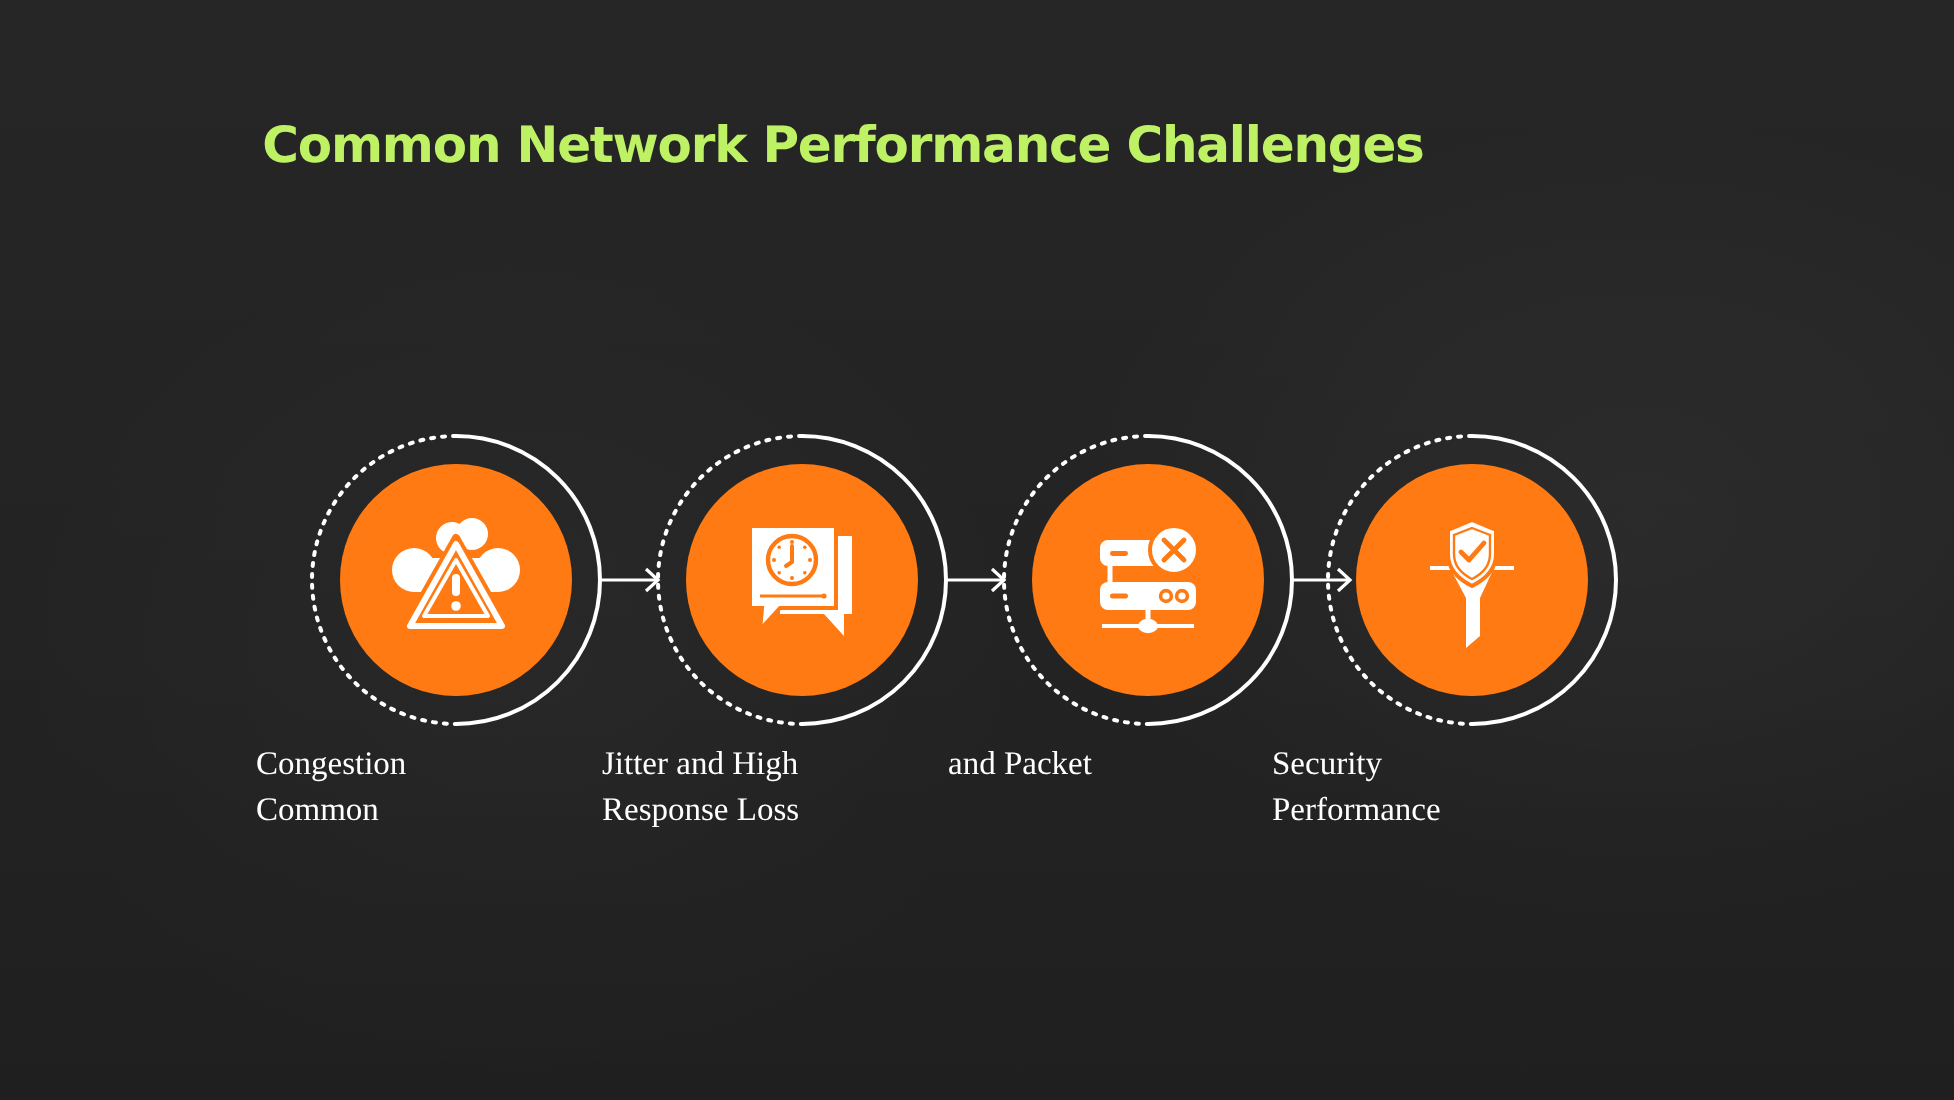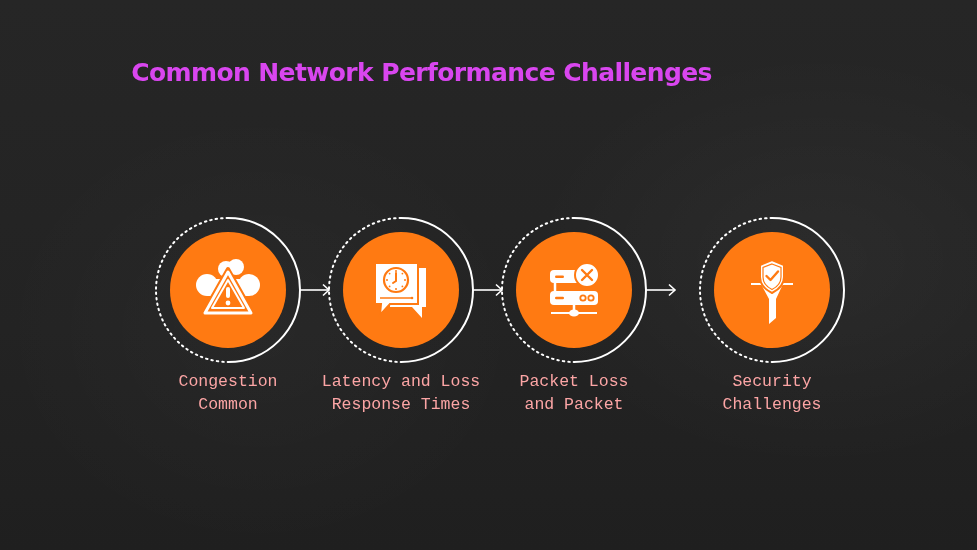--- a/index.html
+++ b/index.html
@@ -21,21 +21,21 @@
         radial-gradient(ellipse 420px 300px at 820px 260px, rgba(255,255,255,0.035), rgba(0,0,0,0) 70%),
         radial-gradient(ellipse 380px 320px at 260px 330px, rgba(255,255,255,0.025), rgba(0,0,0,0) 70%),
         linear-gradient(180deg, #262626 0%, #232323 60%, #1f1f1f 100%);
     }
     .title {
       position: absolute;
       left: 0;
       width: 843px;
       top: 58px;
       text-align: center;
-      color: #d946ef;
+      color: #bef264;
       font-family: "DejaVu Sans", sans-serif;
       font-weight: bold;
       font-size: 25px;
       letter-spacing: -0.6px;
     }
     .diagram {
       position: absolute;
       left: 0;
       top: 0;
       width: 977px;
@@ -56,23 +56,23 @@
       left: 45px;
       top: 45px;
       width: 70px;
       height: 70px;
     }
     .label {
       position: absolute;
       left: -20px;
       top: 160px;
       width: 200px;
-      text-align: center;
-      color: #fca5a5;
-      font-family: Liberation Mono, monospace;
+      text-align: left;
+      color: #ffffff;
+      font-family: Liberation Serif, serif;
       font-size: 16.5px;
       line-height: 23px;
     }
     .label span { display: block; }
     .arrow {
       position: absolute;
       width: 32px;
       height: 14px;
     }
   </style>
@@ -140,22 +140,22 @@
           <circle cx="23.6" cy="18.6" r="0.9"></circle>
           <circle cx="36.4" cy="31.4" r="0.9"></circle>
           <circle cx="23.6" cy="31.4" r="0.9"></circle>
         </g>
         <path d="M30 18 V26 L27 28" fill="none" stroke="#FF7A12" stroke-width="2" stroke-linecap="round"></path>
         <line x1="14" y1="43" x2="47" y2="43" stroke="#FF7A12" stroke-width="1.6"></line>
         <circle cx="46" cy="43" r="1.3" fill="#FF7A12"></circle>
       </svg>
     </div>
     <div class="label">
-      <span>Latency and Loss</span>
-      <span>Response Times</span>
+      <span>Jitter and High</span>
+      <span>Response Loss</span>
     </div>
   </div>
 
   <div class="arrow" style="left:473px; top:283px;">
     <svg width="32" height="14" viewBox="0 0 32 14">
       <line x1="0" y1="7" x2="29" y2="7" stroke="#ffffff" stroke-width="1.6"></line>
       <path d="M23 1.5 L29 7 L23 12.5" fill="none" stroke="#ffffff" stroke-width="1.6"></path>
     </svg>
   </div>
 
@@ -175,46 +175,45 @@
         <circle cx="44" cy="43" r="2.7" fill="none" stroke="#FF7A12" stroke-width="1.8"></circle>
         <circle cx="52" cy="43" r="2.7" fill="none" stroke="#FF7A12" stroke-width="1.8"></circle>
         <circle cx="48" cy="20" r="12" fill="#ffffff" stroke="#FF7A12" stroke-width="2"></circle>
         <path d="M43 15 L53 25 M53 15 L43 25" stroke="#FF7A12" stroke-width="2.4" stroke-linecap="round"></path>
         <line x1="35" y1="50" x2="35" y2="58" stroke="#ffffff" stroke-width="2.5"></line>
         <line x1="12" y1="58" x2="58" y2="58" stroke="#ffffff" stroke-width="2"></line>
         <ellipse cx="35" cy="58" rx="5" ry="3.6" fill="#ffffff"></ellipse>
       </svg>
     </div>
     <div class="label">
-      <span>Packet Loss</span>
       <span>and Packet</span>
     </div>
   </div>
 
   <div class="arrow" style="left:646px; top:283px;">
     <svg width="32" height="14" viewBox="0 0 32 14">
       <line x1="0" y1="7" x2="29" y2="7" stroke="#ffffff" stroke-width="1.6"></line>
       <path d="M23 1.5 L29 7 L23 12.5" fill="none" stroke="#ffffff" stroke-width="1.6"></path>
     </svg>
   </div>
 
-  <div class="step" style="left:692px; top:210px;">
+  <div class="step" style="left:656px; top:210px;">
     <svg class="ring" width="160" height="160" viewBox="0 0 160 160">
       <circle cx="80" cy="80" r="58" fill="#FF7A12"></circle>
       <path d="M80 8 A72 72 0 0 0 80 152" fill="none" stroke="#ffffff" stroke-width="2" stroke-dasharray="1.5 4" stroke-linecap="round"></path>
       <path d="M80 8 A72 72 0 0 1 80 152" fill="none" stroke="#ffffff" stroke-width="2"></path>
     </svg>
     <div class="icon-holder">
       <svg width="70" height="70" viewBox="0 0 70 70">
         <path d="M24 29 H46 L39 44 V63 L32 69 V44 Z" fill="#ffffff"></path>
         <line x1="14" y1="29" x2="56" y2="29" stroke="#ffffff" stroke-width="2"></line>
         <path d="M35 5 L47 10 V22 C47 30 41 35 35 38 C29 35 23 30 23 22 V10 Z" fill="#ffffff" stroke="#FF7A12" stroke-width="2"></path>
         <path d="M35 9 L44 12.5 V22 C44 28 40 32 35 34.5 C30 32 26 28 26 22 V12.5 Z" fill="none" stroke="#FF7A12" stroke-width="1.2"></path>
         <path d="M29.5 21 L33.5 25 L41 16.5" fill="none" stroke="#FF7A12" stroke-width="2.4" stroke-linecap="round" stroke-linejoin="round"></path>
       </svg>
     </div>
     <div class="label">
       <span>Security</span>
-      <span>Challenges</span>
+      <span>Performance</span>
     </div>
   </div>
 
 </div>
 
 </body></html>

